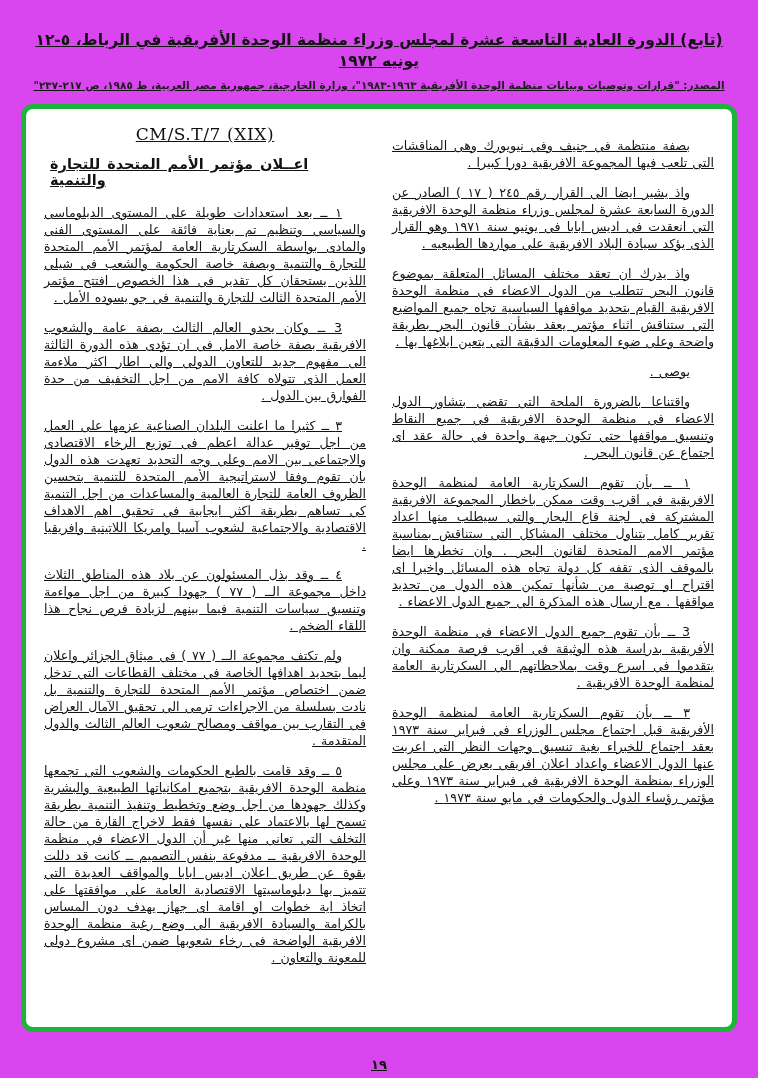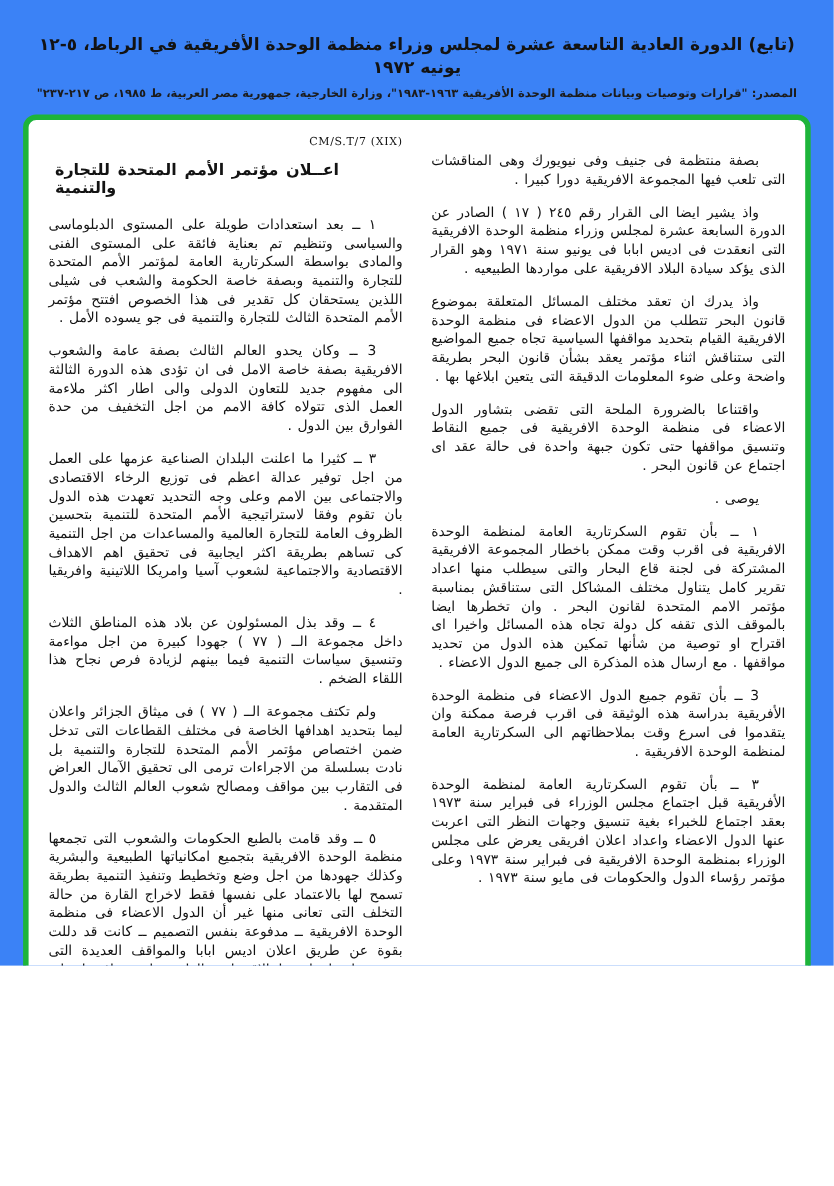--- a/index.html
+++ b/index.html
@@ -8,23 +8,24 @@
     width: 758px;
   }
   body {
     font-family: "DejaVu Sans", sans-serif;
     color: #131313;
     -webkit-font-smoothing: antialiased;
   }
   .page {
     position: relative;
     width: 758px;
-    height: 878px;
+    height: 1078px;
     overflow: hidden;
-    background: #3b82f6;
+    background: #d946ef;
+    text-decoration: underline;
   }
   .page-header {
     padding-top: 30px;
     text-align: center;
   }
   .hdr-title {
     font-size: 15.5px;
     font-weight: bold;
     letter-spacing: 0;
     line-height: 1.35;
@@ -64,23 +65,23 @@
     line-height: 17px;
     text-align: justify;
     text-indent: 24px;
     word-spacing: 1px;
   }
   .para.recommend-word {
     text-indent: 24px;
   }
   .doc-ref {
     direction: ltr;
-    text-align: right;
+    text-align: center;
     font-family: "DejaVu Serif", serif;
-    font-size: 10px;
+    font-size: 17px;
     letter-spacing: 0.6px;
     margin: 0 0 12px;
     color: #101010;
   }
   .doc-title {
     margin: 0 6px 16px;
     text-align: left;
     font-size: 14.5px;
     font-weight: bold;
     word-spacing: 2px;
@@ -103,22 +104,22 @@
     <div class="hdr-source">المصدر: "قرارات وتوصيات وبيانات منظمة الوحدة الأفريقية ١٩٦٣-١٩٨٣"، وزارة الخارجية، جمهورية مصر العربية، ط ١٩٨٥، ص ٢١٧-٢٣٧"</div>
   </header>
 
   <div class="frame">
     <div class="columns">
 
       <section class="col">
         <p class="para">بصفة منتظمة فى جنيف وفى نيويورك وهى المناقشات التى تلعب فيها المجموعة الافريقية دورا كبيرا .</p>
         <p class="para">واذ يشير ايضا الى القرار رقم ٢٤٥ ( ١٧ ) الصادر عن الدورة السابعة عشرة لمجلس وزراء منظمة الوحدة الافريقية التى انعقدت فى اديس ابابا فى يونيو سنة ١٩٧١ وهو القرار الذى يؤكد سيادة البلاد الافريقية على مواردها الطبيعيه .</p>
         <p class="para">واذ يدرك ان تعقد مختلف المسائل المتعلقة بموضوع قانون البحر تتطلب من الدول الاعضاء فى منظمة الوحدة الافريقية القيام بتحديد مواقفها السياسية تجاه جميع المواضيع التى ستناقش اثناء مؤتمر يعقد بشأن قانون البحر بطريقة واضحة وعلى ضوء المعلومات الدقيقة التى يتعين ابلاغها بها .</p>
+        <p class="para recommend-word">يوصى .</p>
         <p class="para">واقتناعا بالضرورة الملحة التى تقضى بتشاور الدول الاعضاء فى منظمة الوحدة الافريقية فى جميع النقاط وتنسيق مواقفها حتى تكون جبهة واحدة فى حالة عقد اى اجتماع عن قانون البحر .</p>
-        <p class="para recommend-word">يوصى .</p>
         <p class="para">١ ــ بأن تقوم السكرتارية العامة لمنظمة الوحدة الافريقية فى اقرب وقت ممكن باخطار المجموعة الافريقية المشتركة فى لجنة قاع البحار والتى سيطلب منها اعداد تقرير كامل يتناول مختلف المشاكل التى ستناقش بمناسبة مؤتمر الامم المتحدة لقانون البحر . وان تخطرها ايضا بالموقف الذى تقفه كل دولة تجاه هذه المسائل واخيرا اى اقتراح او توصية من شأنها تمكين هذه الدول من تحديد مواقفها . مع ارسال هذه المذكرة الى جميع الدول الاعضاء .</p>
         <p class="para">3 ــ بأن تقوم جميع الدول الاعضاء فى منظمة الوحدة الأفريقية بدراسة هذه الوثيقة فى اقرب فرصة ممكنة وان يتقدموا فى اسرع وقت بملاحظاتهم الى السكرتارية العامة لمنظمة الوحدة الافريقية .</p>
         <p class="para">٣ ــ بأن تقوم السكرتارية العامة لمنظمة الوحدة الأفريقية قبل اجتماع مجلس الوزراء فى فبراير سنة ١٩٧٣ بعقد اجتماع للخبراء بغية تنسيق وجهات النظر التى اعربت عنها الدول الاعضاء واعداد اعلان افريقى يعرض على مجلس الوزراء بمنظمة الوحدة الافريقية فى فبراير سنة ١٩٧٣ وعلى مؤتمر رؤساء الدول والحكومات فى مايو سنة ١٩٧٣ .</p>
       </section>
 
       <section class="col">
         <div class="doc-ref">CM/S.T/7 (XIX)</div>
         <h2 class="doc-title">اعــلان مؤتمر الأمم المتحدة للتجارة والتنمية</h2>
         <p class="para">١ ــ بعد استعدادات طويلة على المستوى الدبلوماسى والسياسى وتنظيم تم بعناية فائقة على المستوى الفنى والمادى بواسطة السكرتارية العامة لمؤتمر الأمم المتحدة للتجارة والتنمية وبصفة خاصة الحكومة والشعب فى شيلى اللذين يستحقان كل تقدير فى هذا الخصوص افتتح مؤتمر الأمم المتحدة الثالث للتجارة والتنمية فى جو يسوده الأمل .</p>
         <p class="para">3 ــ وكان يحدو العالم الثالث بصفة عامة والشعوب الافريقية بصفة خاصة الامل فى ان تؤدى هذه الدورة الثالثة الى مفهوم جديد للتعاون الدولى والى اطار اكثر ملاءمة العمل الذى تتولاه كافة الامم من اجل التخفيف من حدة الفوارق بين الدول .</p>

